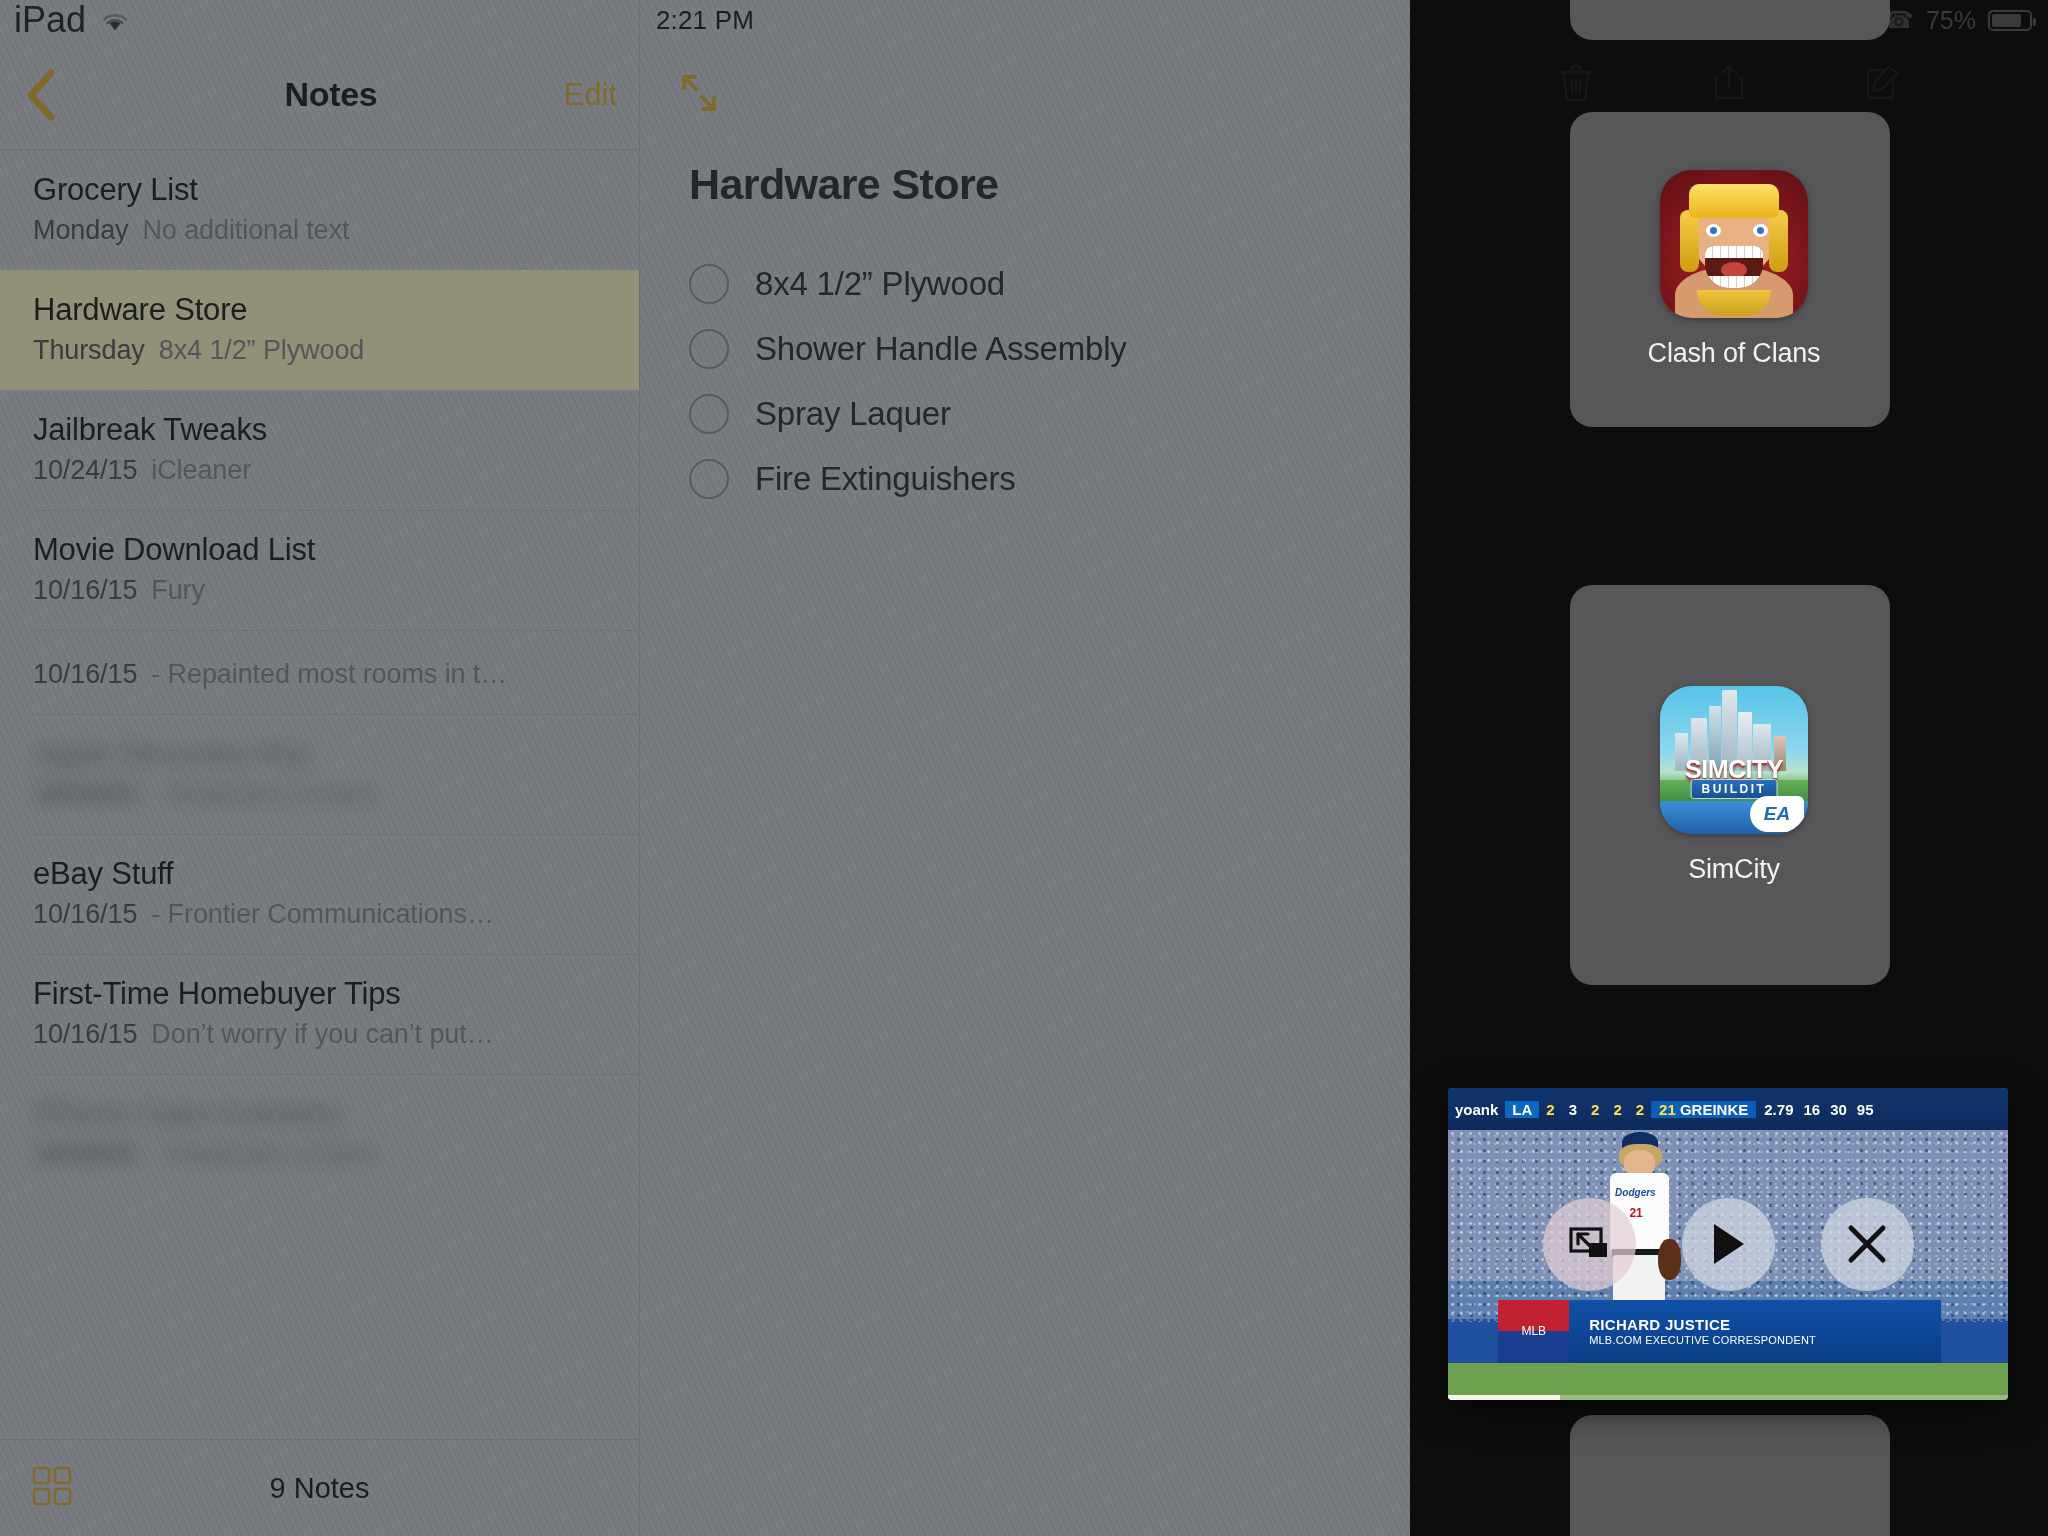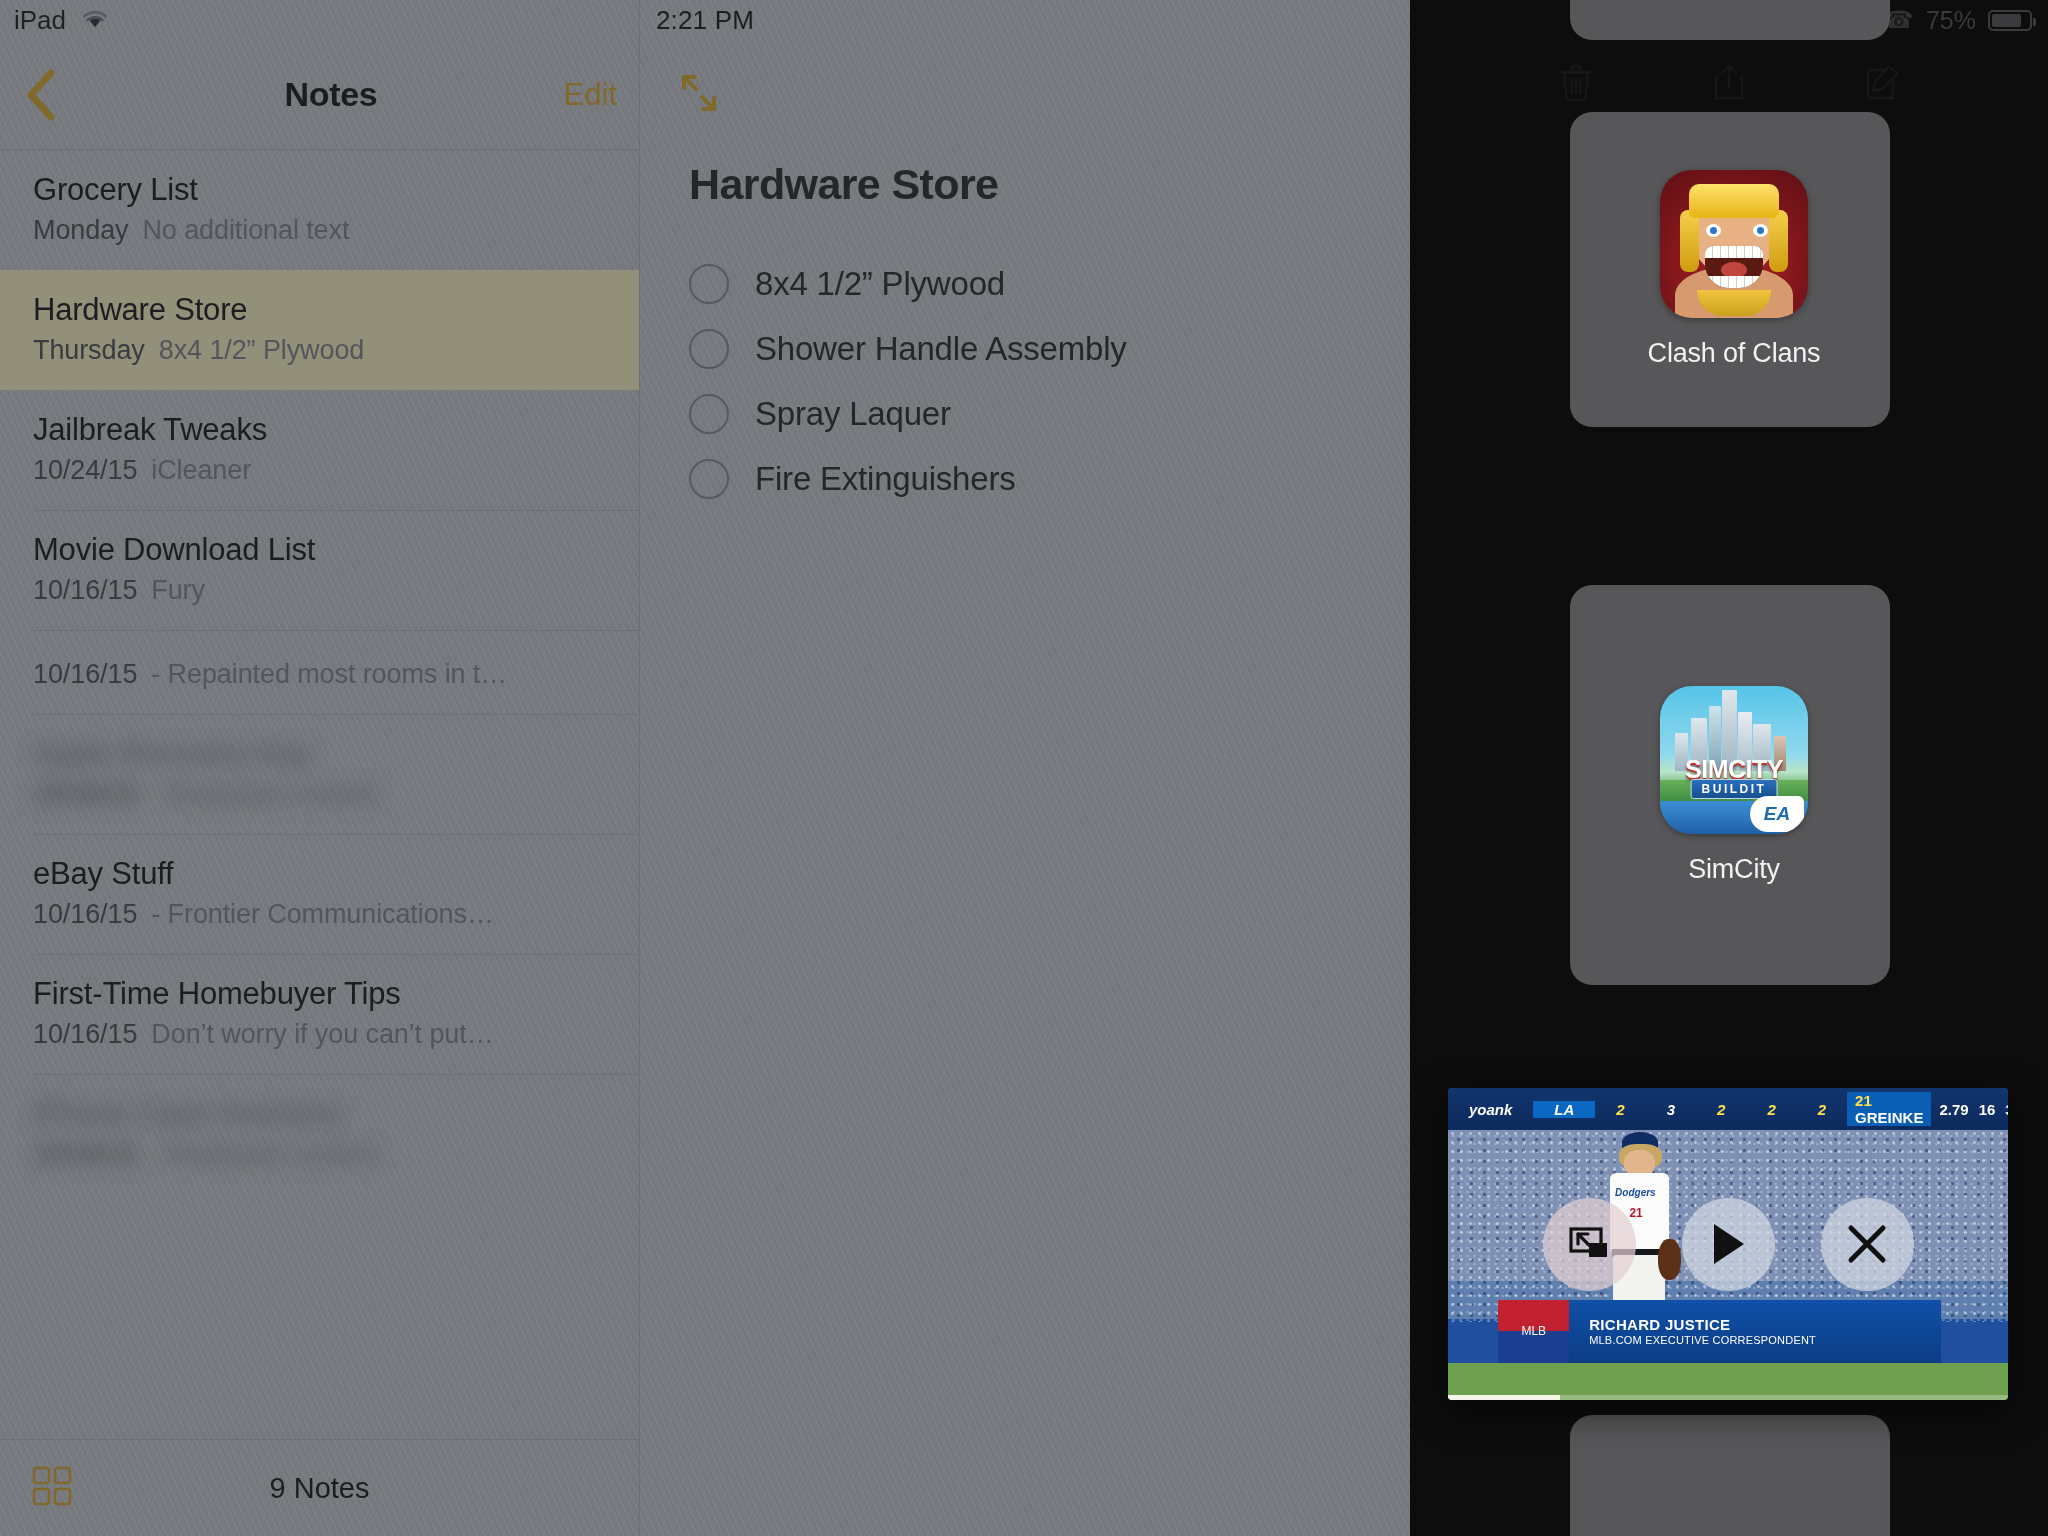--- a/index.html
+++ b/index.html
@@ -40,21 +40,21 @@
   
   .statusbar {
     position: absolute; top: 0; left: 0;
     width: 1410px; height: 40px;
     display: flex; align-items: center;
     z-index: 4;
   }
   .sb-left {
     display: flex; align-items: flex-start; gap: 14px;
     padding-left: 14px;
-    font-size: 26px; color: #1d1d1f; font-weight: 400;
+    font-size: 36px; color: #1d1d1f; font-weight: 400;
   }
   .wifi-icon { display: block; }
   .sb-time {
     position: absolute; left: 0; right: 0;
     text-align: center;
     font-size: 26px; color: #17181a; font-weight: 500;
     letter-spacing: .2px;
   }
 
   
@@ -426,22 +426,22 @@
   }
   .pip-scoreboard {
     position: absolute; left: 0; right: 0; top: 0;
     height: 13.5%;
     background: linear-gradient(#12356f, #0d2a5c);
     display: flex; align-items: center;
     color: #fff; font-size: 15px; font-weight: 700;
     overflow: hidden;
   }
   .sb-cell {
-    padding: 0 21px; white-space: nowrap;
-    display: flex; align-items: center; gap: 5px; font-style: italic;
+    padding: 0 7px; white-space: nowrap;
+    display: flex; align-items: center; gap: 5px;
   }
   .sb-cell.team { background: #0a67c2; }
   .sb-num { color: #ffe14d; }
   .sb-white { color: #fff; }
   .sb-pitcher { background: #0a5fb5; padding: 0 8px; }
   .sb-stats { display: flex; gap: 10px; padding: 0 8px; }
 
   .pip-pitcher {
     position: absolute; left: 26%; top: 14%;
     width: 16%; height: 66%;

